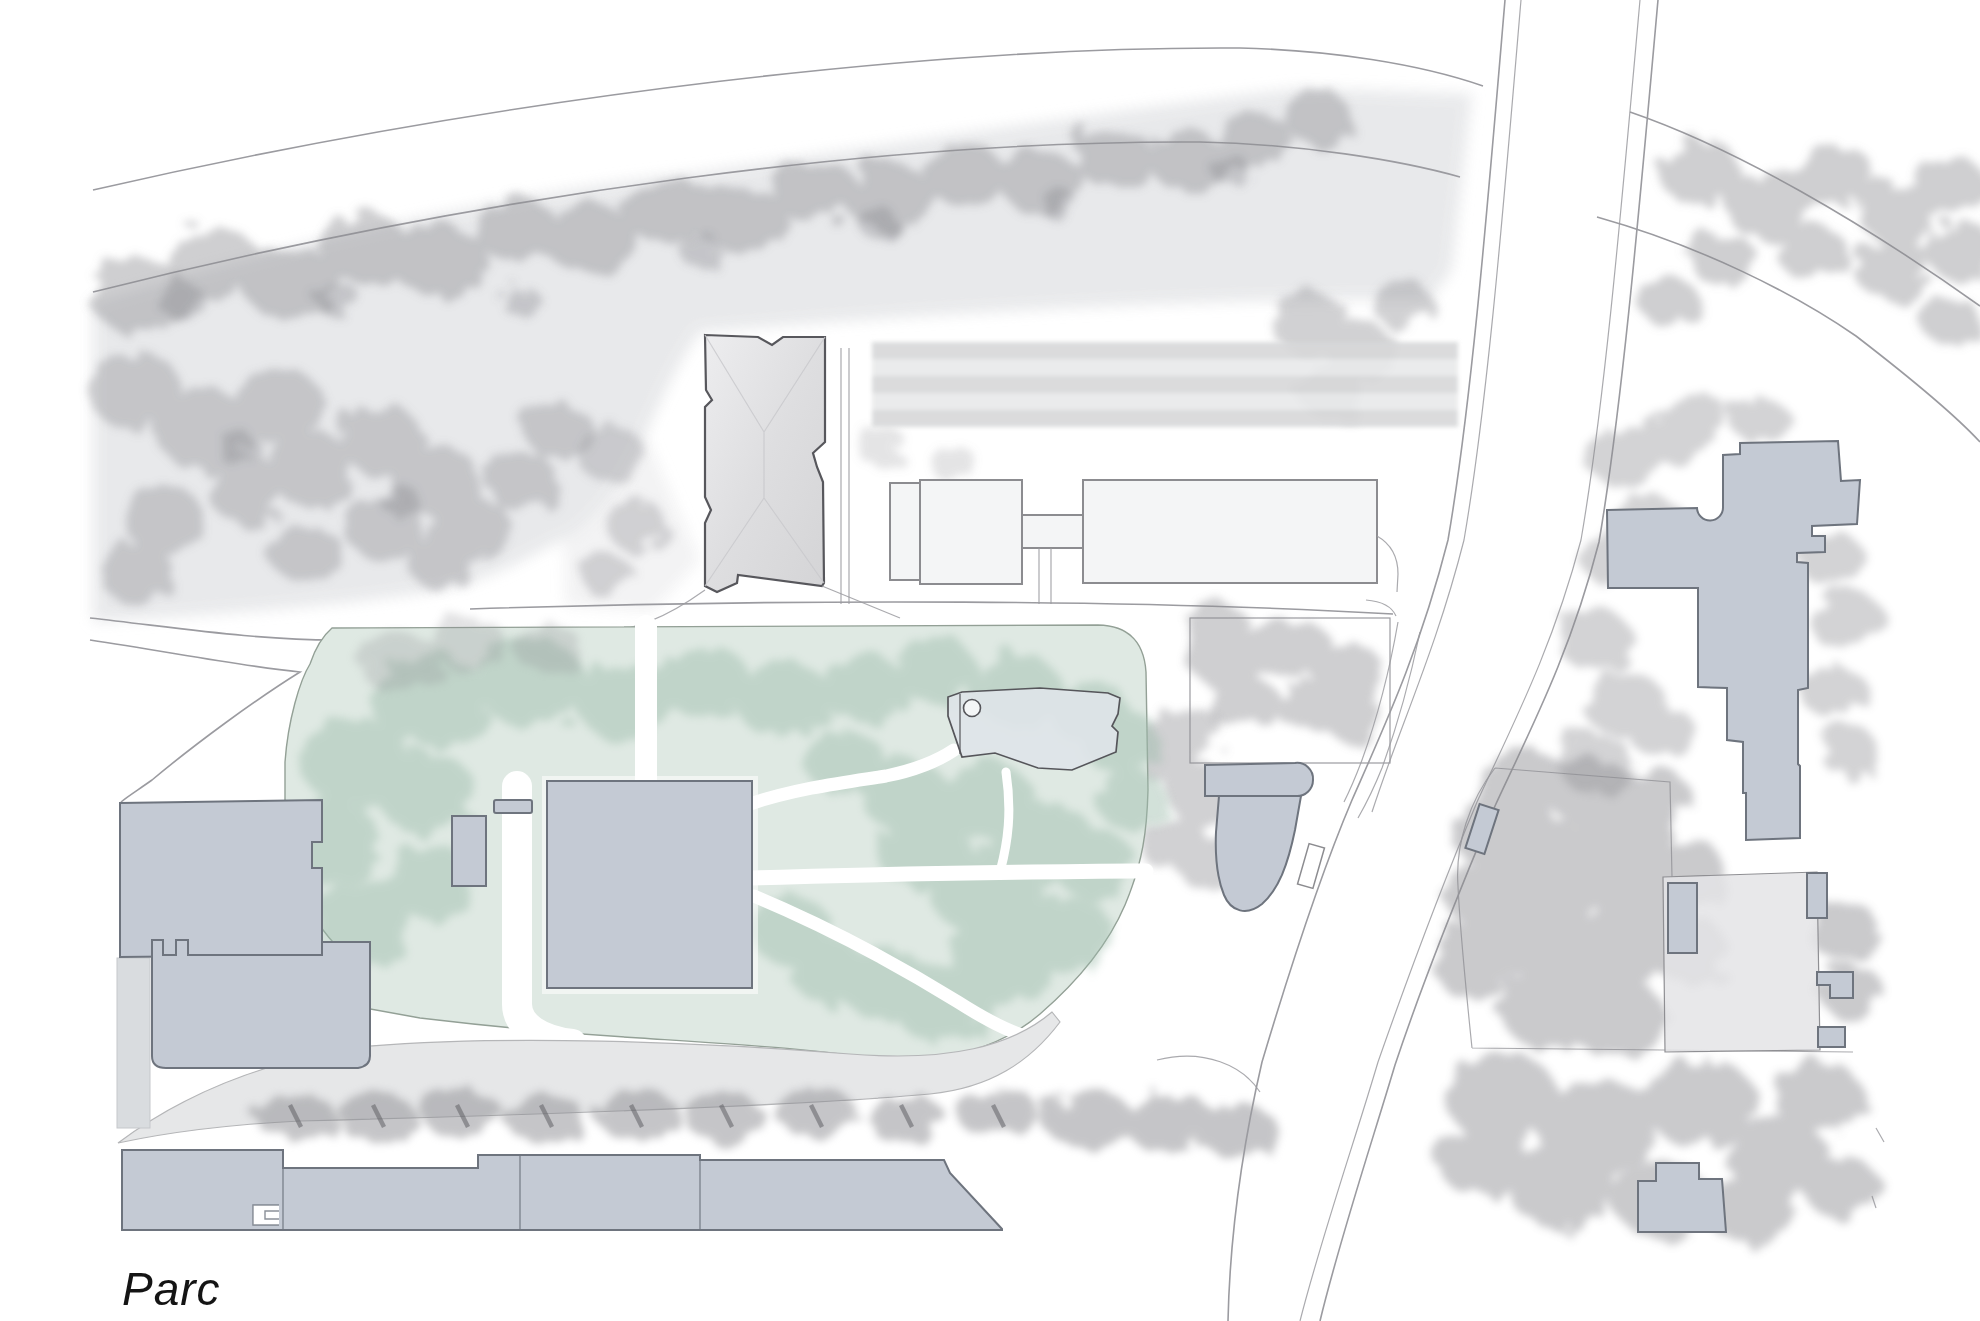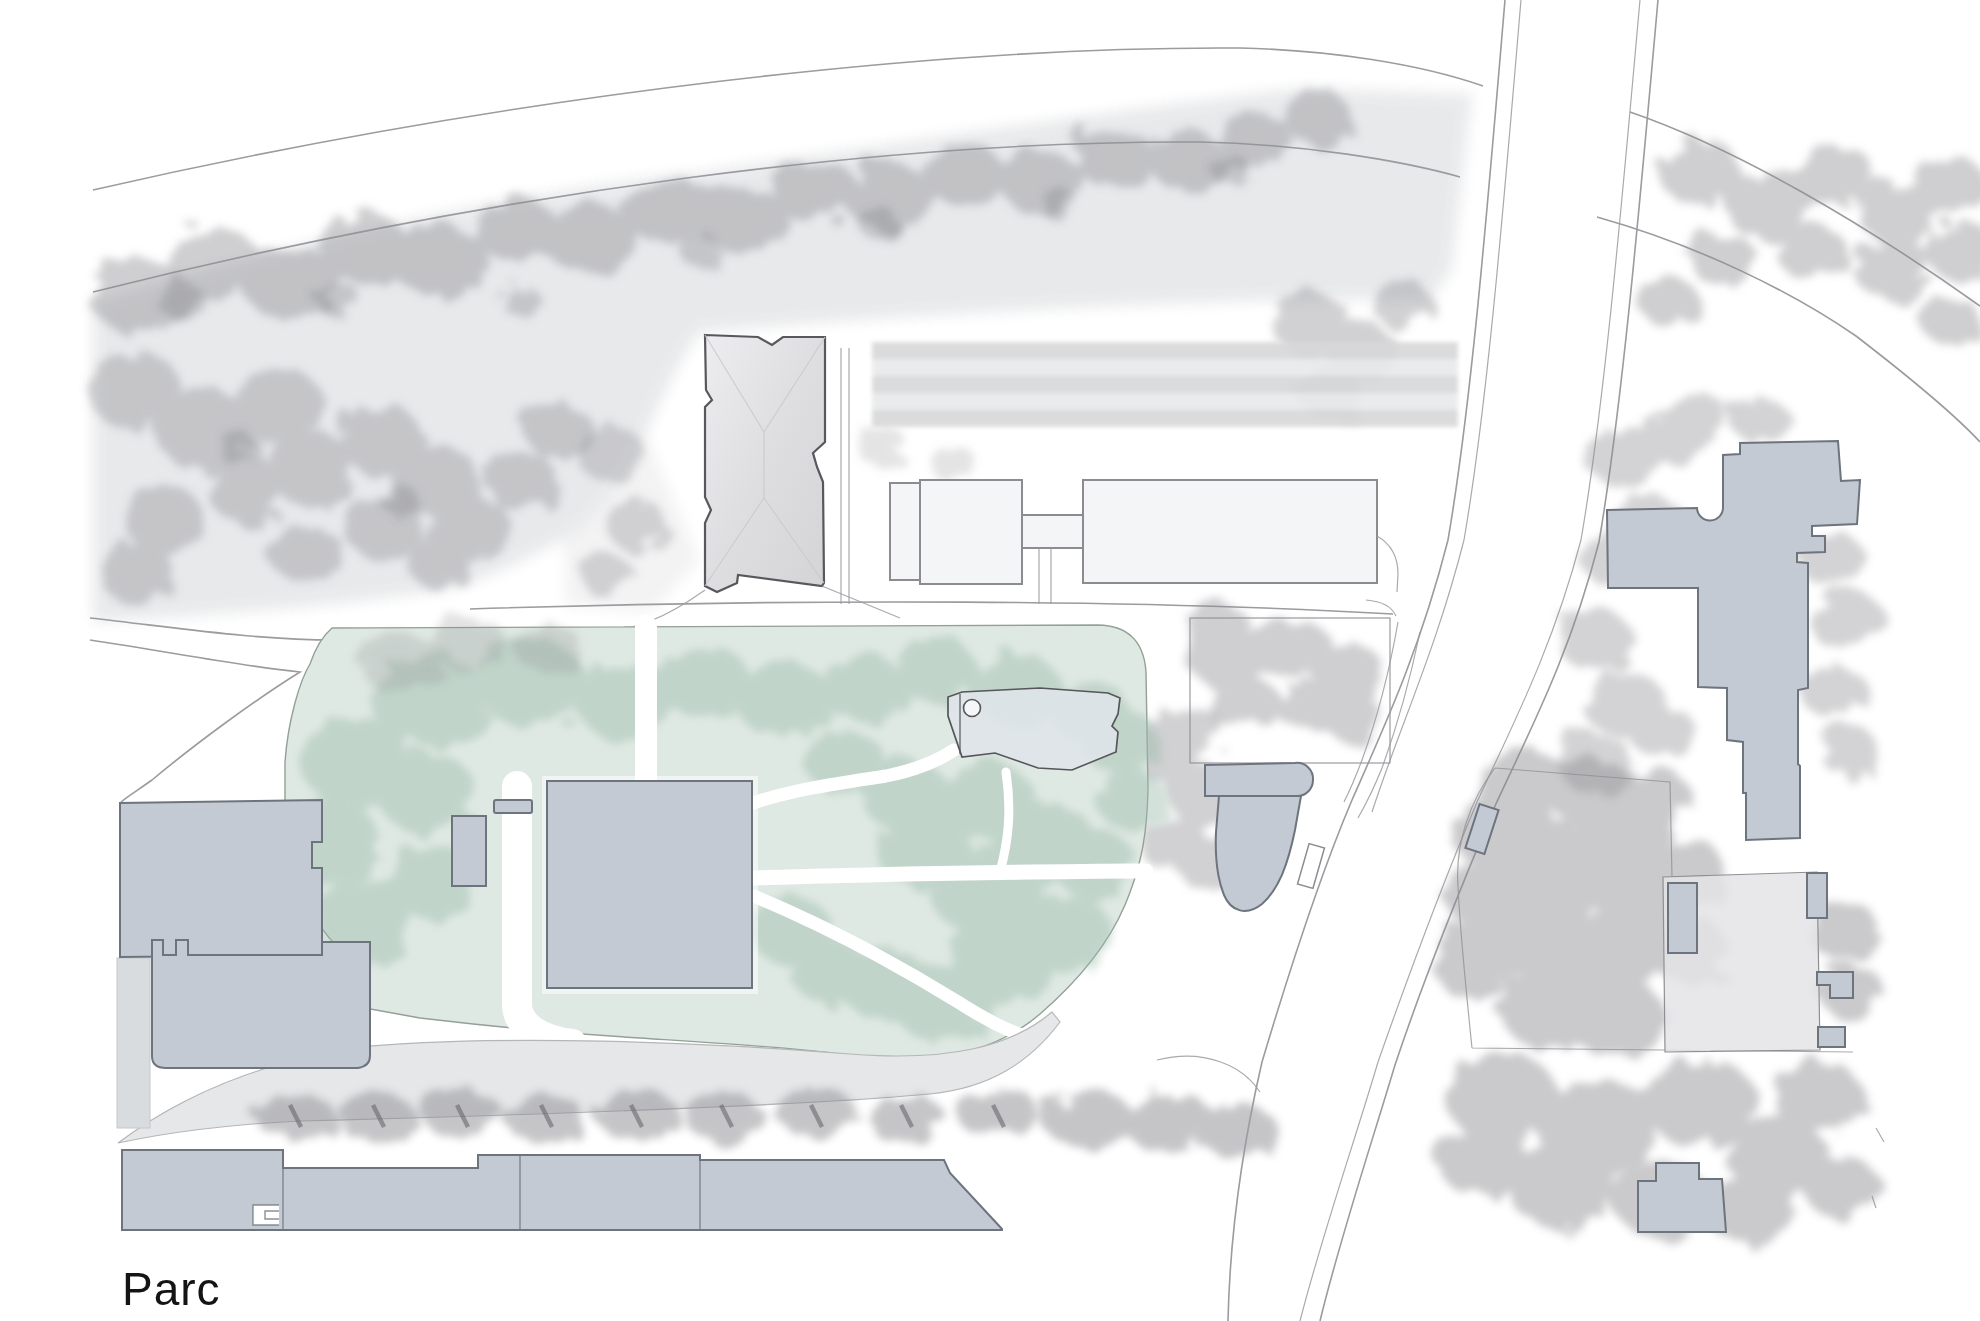--- a/index.html
+++ b/index.html
@@ -3,21 +3,21 @@
 <meta charset="utf-8">
 <style>
   :root{
     --background:#ffffff; --road:#9b9ba0; --wash:#e7e8ea; --grayTree:#8c8c91;
     --grayTreeDark:#74747a; --greenWash:#dfe9e3; --greenTree:#9cbcab;
     --bldgFill:#c4cad4; --bldgStroke:#6e747e; --outFill:#f4f5f6; --outStroke:#8c8c90;
     --stripeA:#d7d8d9; --stripeB:#e8e9ea; --pondFill:#dfe4e9; --pondStroke:#55555a;
     --esplanade:#e6e7e8; --esplanadeEdge:#b5b6b8; --captionColor:#141414;
   }
   html,body{margin:0;padding:0;background:var(--background);}
-  #stage{position:relative;width:1980px;height:1321px;background:var(--background);overflow:hidden;}
+  #stage{position:relative;width:1980px;height:1321px;background:var(--background);overflow:hidden;font-style:italic;}
   svg{position:absolute;left:0;top:0;}
   .road{stroke:var(--road);stroke-width:1.6;fill:none;}
   .road2{stroke:var(--road);stroke-width:1.2;fill:none;opacity:.85;}
   .gtree{fill:var(--grayTree);}
   .gtree2{fill:var(--grayTreeDark);}
   .green{fill:var(--greenTree);}
   .washf{fill:var(--wash);}
   .bldg{fill:var(--bldgFill);stroke:var(--bldgStroke);stroke-width:2;}
   .outb{fill:var(--outFill);stroke:var(--outStroke);stroke-width:2;}
   .wpath{stroke:#ffffff;fill:none;stroke-linecap:round;}

